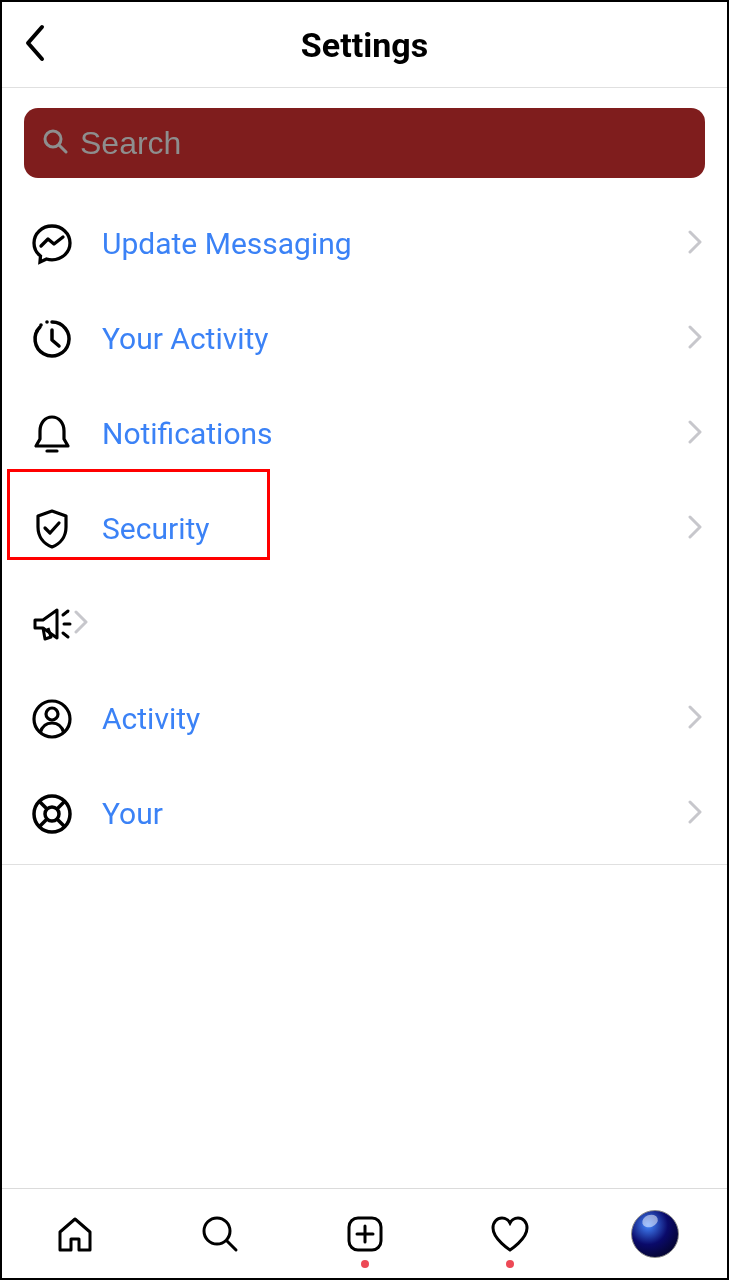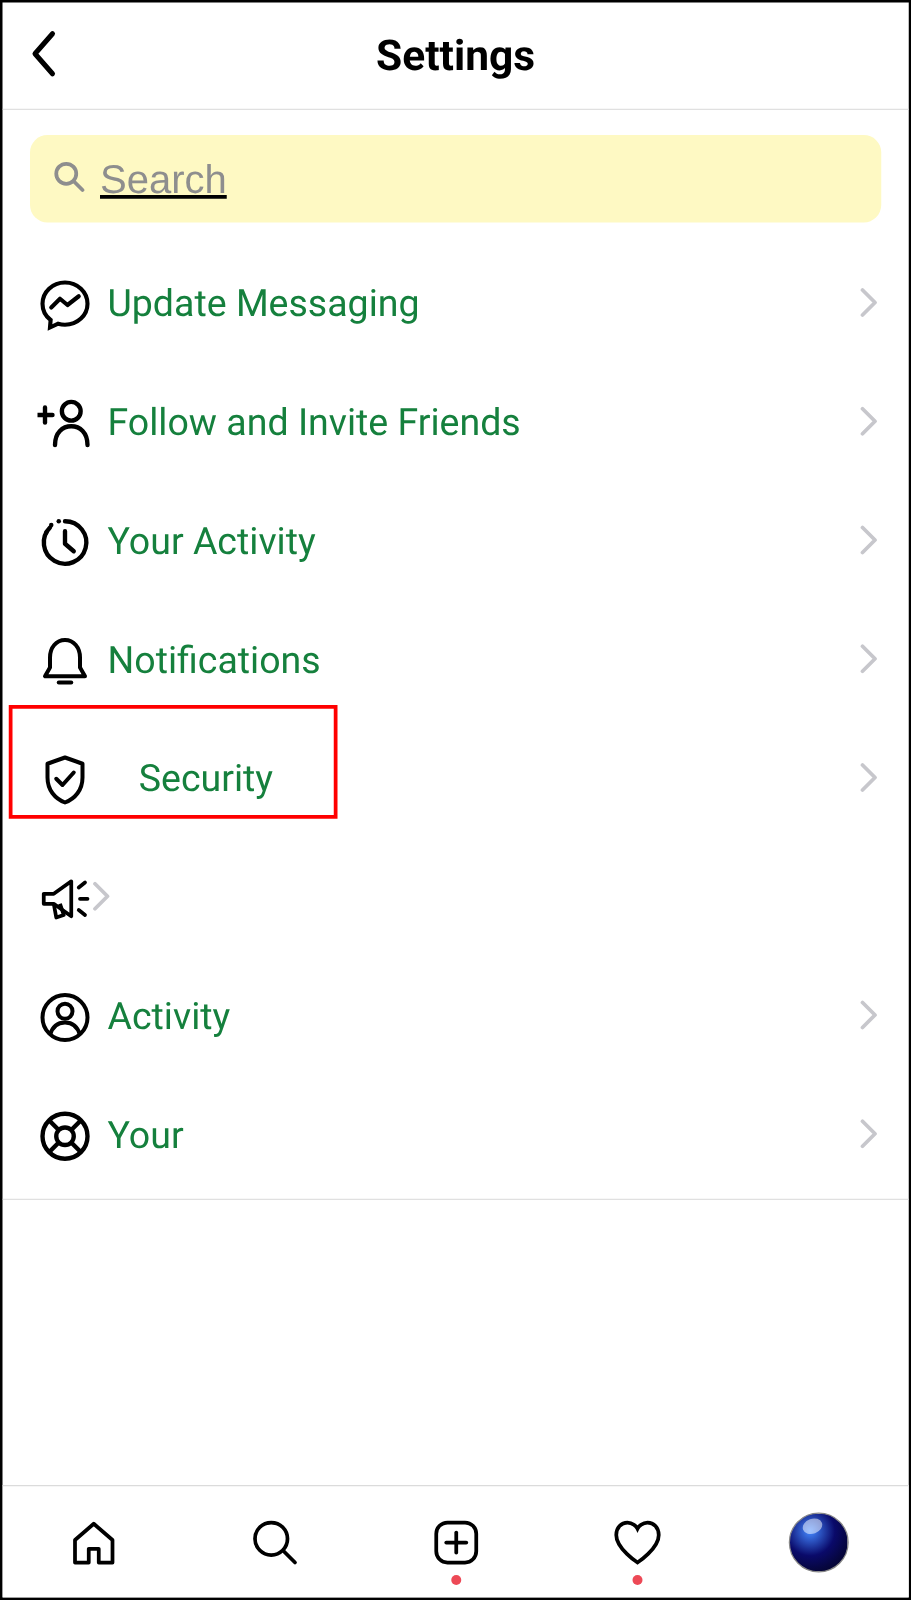--- a/index.html
+++ b/index.html
@@ -34,25 +34,24 @@
       font-size: 34px;
       font-weight: 700;
       color: #000;
     }
     .search-container {
       margin: 20px 22px 18px 22px;
     }
     .search-box {
       display: flex;
       align-items: center;
-      background: #fef9c3;
+      background: #7f1d1d;
       border-radius: 14px;
       height: 70px;
       padding: 0 18px;
-      text-decoration: underline;
     }
     .search-icon {
       margin-right: 12px;
       color: #8e8e8e;
     }
     .search-input {
       border: none;
       background: transparent;
       font-size: 32px;
       color: #8e8e8e;
@@ -68,43 +67,42 @@
     .settings-item {
       display: flex;
       align-items: center;
       height: 95px;
       padding: 0 25px 0 28px;
       cursor: pointer;
       position: relative;
     }
     .settings-item.highlighted {
       position: relative;
-      gap: 25px;
     }
     .highlight-box {
       position: absolute;
       left: 5px;
       top: -12px;
       width: 263px;
       height: 91px;
       border: 3px solid #ff0000;
       pointer-events: none;
     }
     .item-icon {
       width: 44px;
       height: 44px;
       display: flex;
       align-items: center;
       justify-content: center;
       flex-shrink: 0;
     }
     .item-label {
       font-size: 30px;
-      color: #15803d;
-      margin-left: 12px;
+      color: #3b82f6;
+      margin-left: 28px;
       flex: 1;
     }
     .chevron {
       color: #c7c7cc;
     }
     .bottom-nav {
       position: absolute;
       bottom: 0;
       left: 0;
       right: 0;
@@ -193,36 +191,20 @@
       </svg>
     </span>
     <span class="item-label">Update Messaging</span>
     <span class="chevron">
       <svg width="14" height="24" viewBox="0 0 14 24">
           <path d="M2 2 L12 12 L2 22" stroke="#c7c7cc" stroke-width="3" fill="none" stroke-linecap="round" stroke-linejoin="round"></path>
         </svg>
     </span>
   </div>
 
-  <div class="settings-item">
-    <span class="item-icon">
-      <svg width="44" height="42" viewBox="0 0 44 42">
-        <circle cx="27" cy="11" r="7.5" stroke="#000" stroke-width="3.5" fill="none"></circle>
-        <path d="M14 38 C14 28 20 23 27 23 C34 23 40 28 40 38" stroke="#000" stroke-width="3.5" fill="none" stroke-linecap="round"></path>
-        <line x1="0" y1="14" x2="12" y2="14" stroke="#000" stroke-width="3.5" stroke-linecap="round"></line>
-        <line x1="6" y1="8" x2="6" y2="20" stroke="#000" stroke-width="3.5" stroke-linecap="round"></line>
-      </svg>
-    </span>
-    <span class="item-label">Follow and Invite Friends</span>
-    <span class="chevron">
-      <svg width="14" height="24" viewBox="0 0 14 24">
-          <path d="M2 2 L12 12 L2 22" stroke="#c7c7cc" stroke-width="3" fill="none" stroke-linecap="round" stroke-linejoin="round"></path>
-        </svg>
-    </span>
-  </div>
 
   <div class="settings-item">
     <span class="item-icon">
       <svg width="42" height="42" viewBox="0 0 42 42">
         <path d="M21 4 A17 17 0 1 1 9 9" stroke="#000" stroke-width="3.5" fill="none" stroke-linecap="round"></path>
         <circle cx="6" cy="13" r="1.8" fill="#000"></circle>
         <circle cx="10" cy="7" r="1.8" fill="#000"></circle>
         <circle cx="16" cy="4" r="1.8" fill="#000"></circle>
         <path d="M21 12 L21 22 L28 28" stroke="#000" stroke-width="3.5" fill="none" stroke-linecap="round" stroke-linejoin="round"></path>
       </svg>

